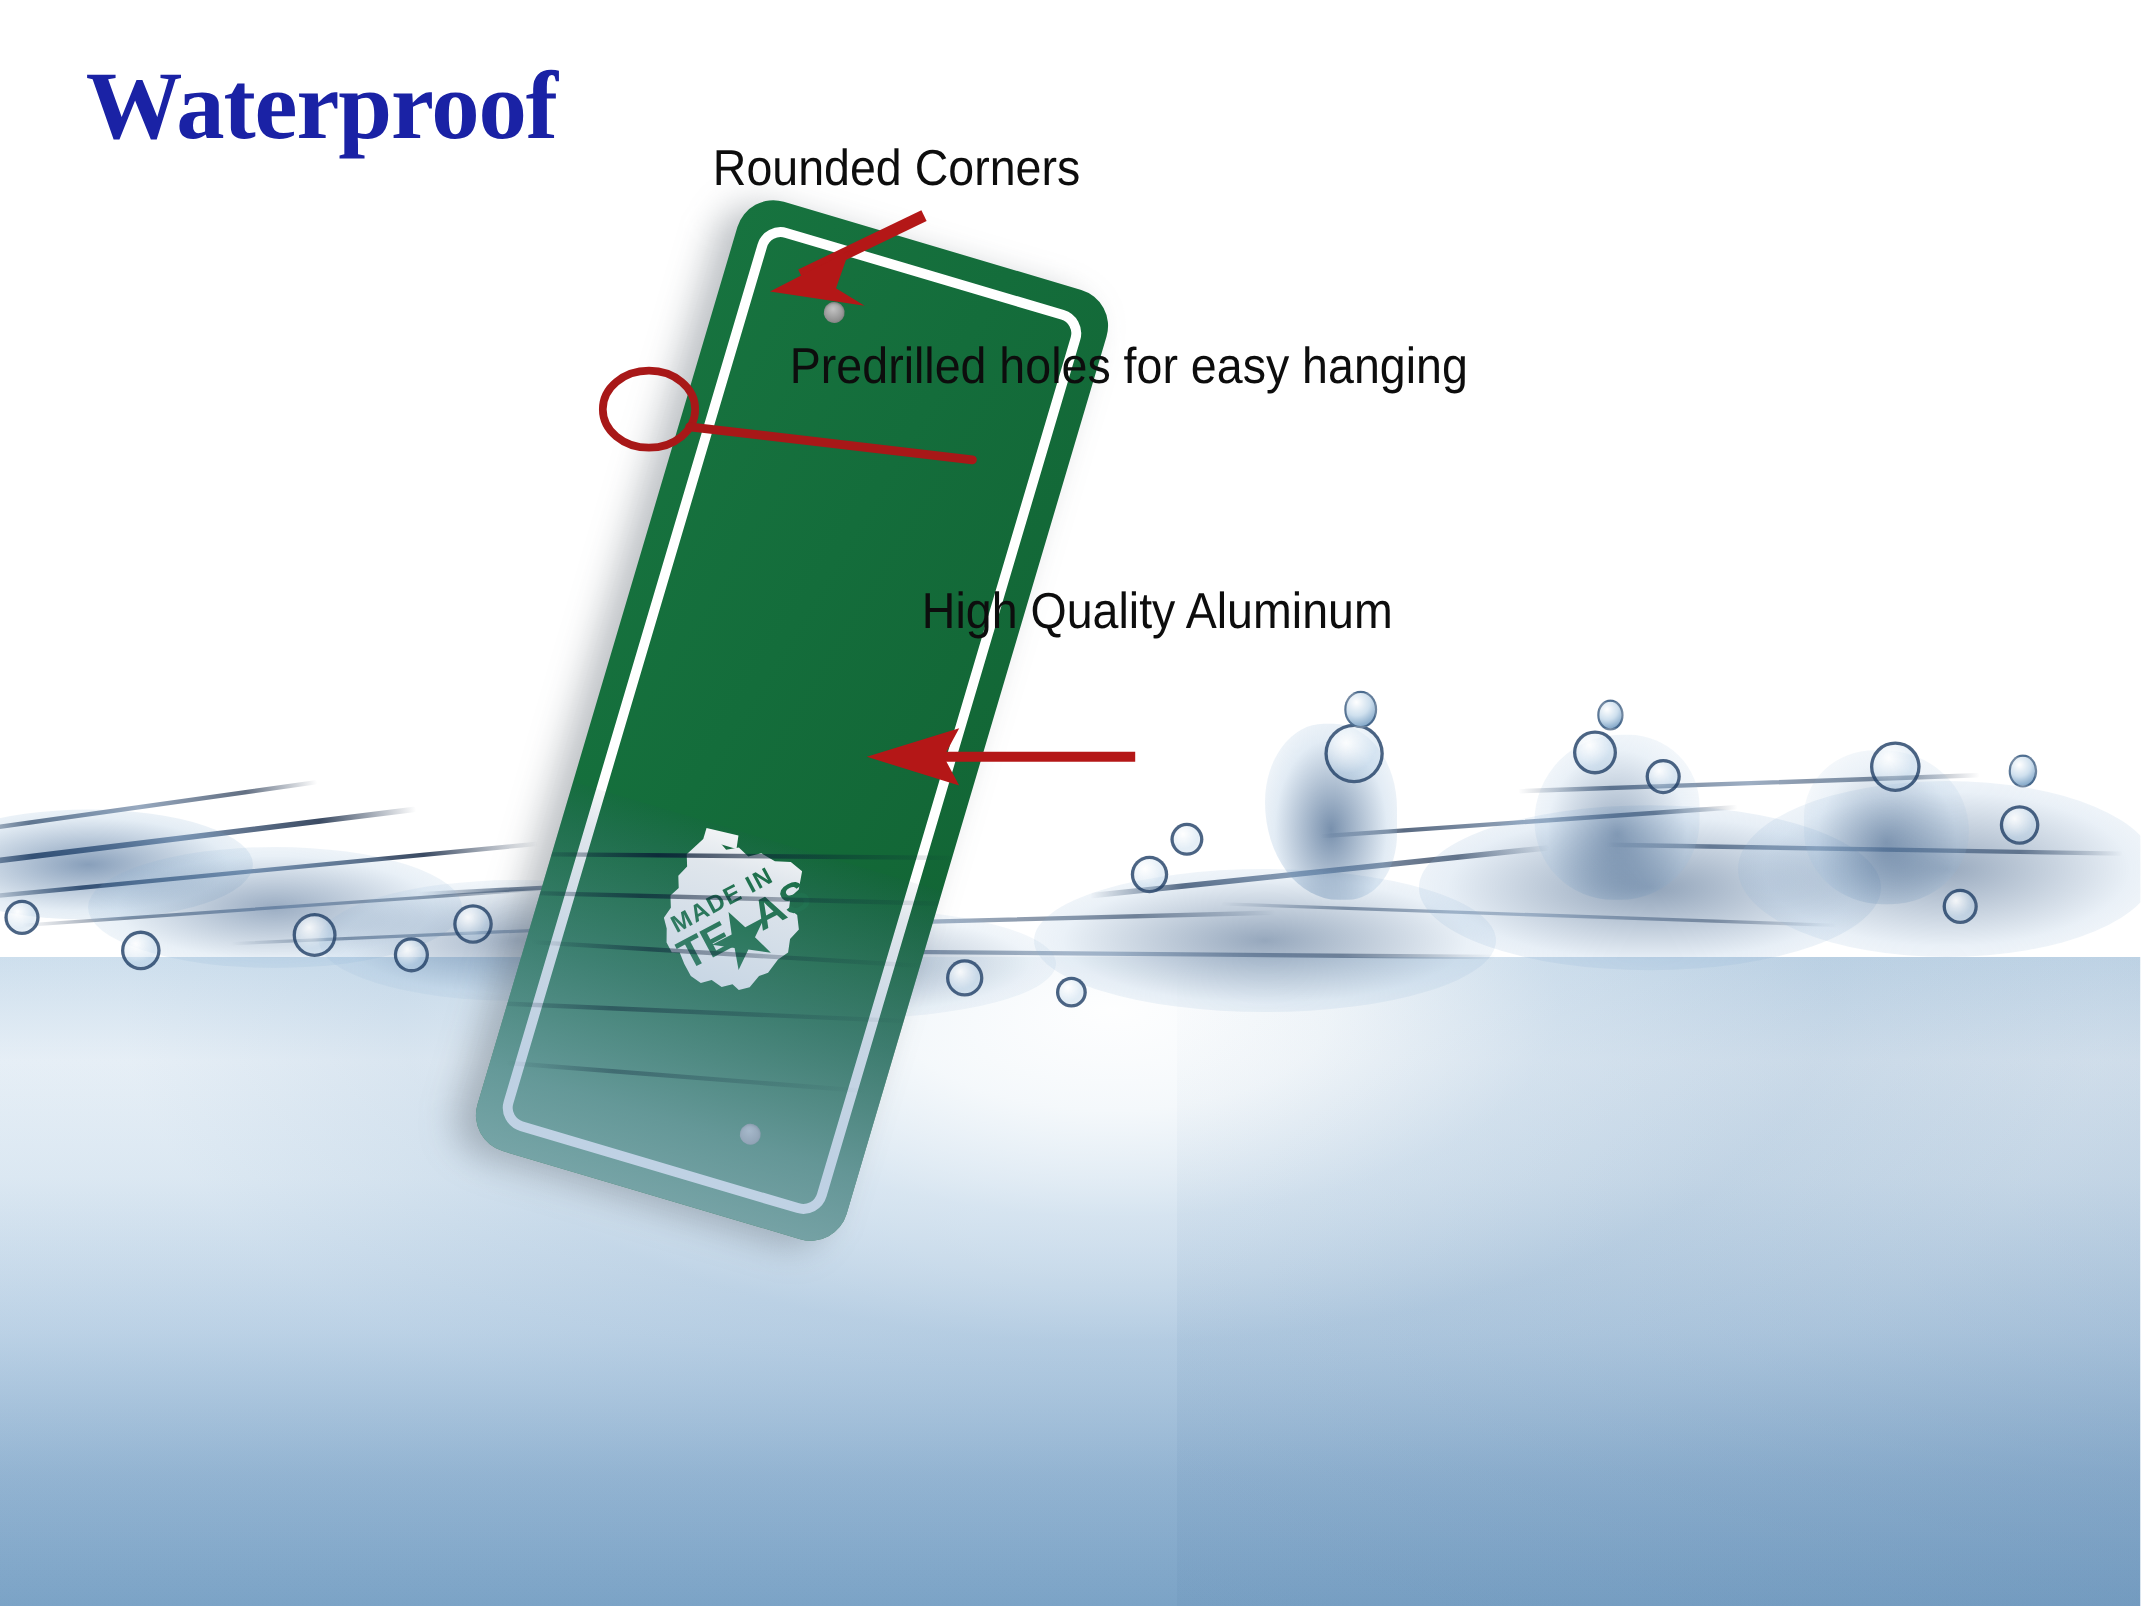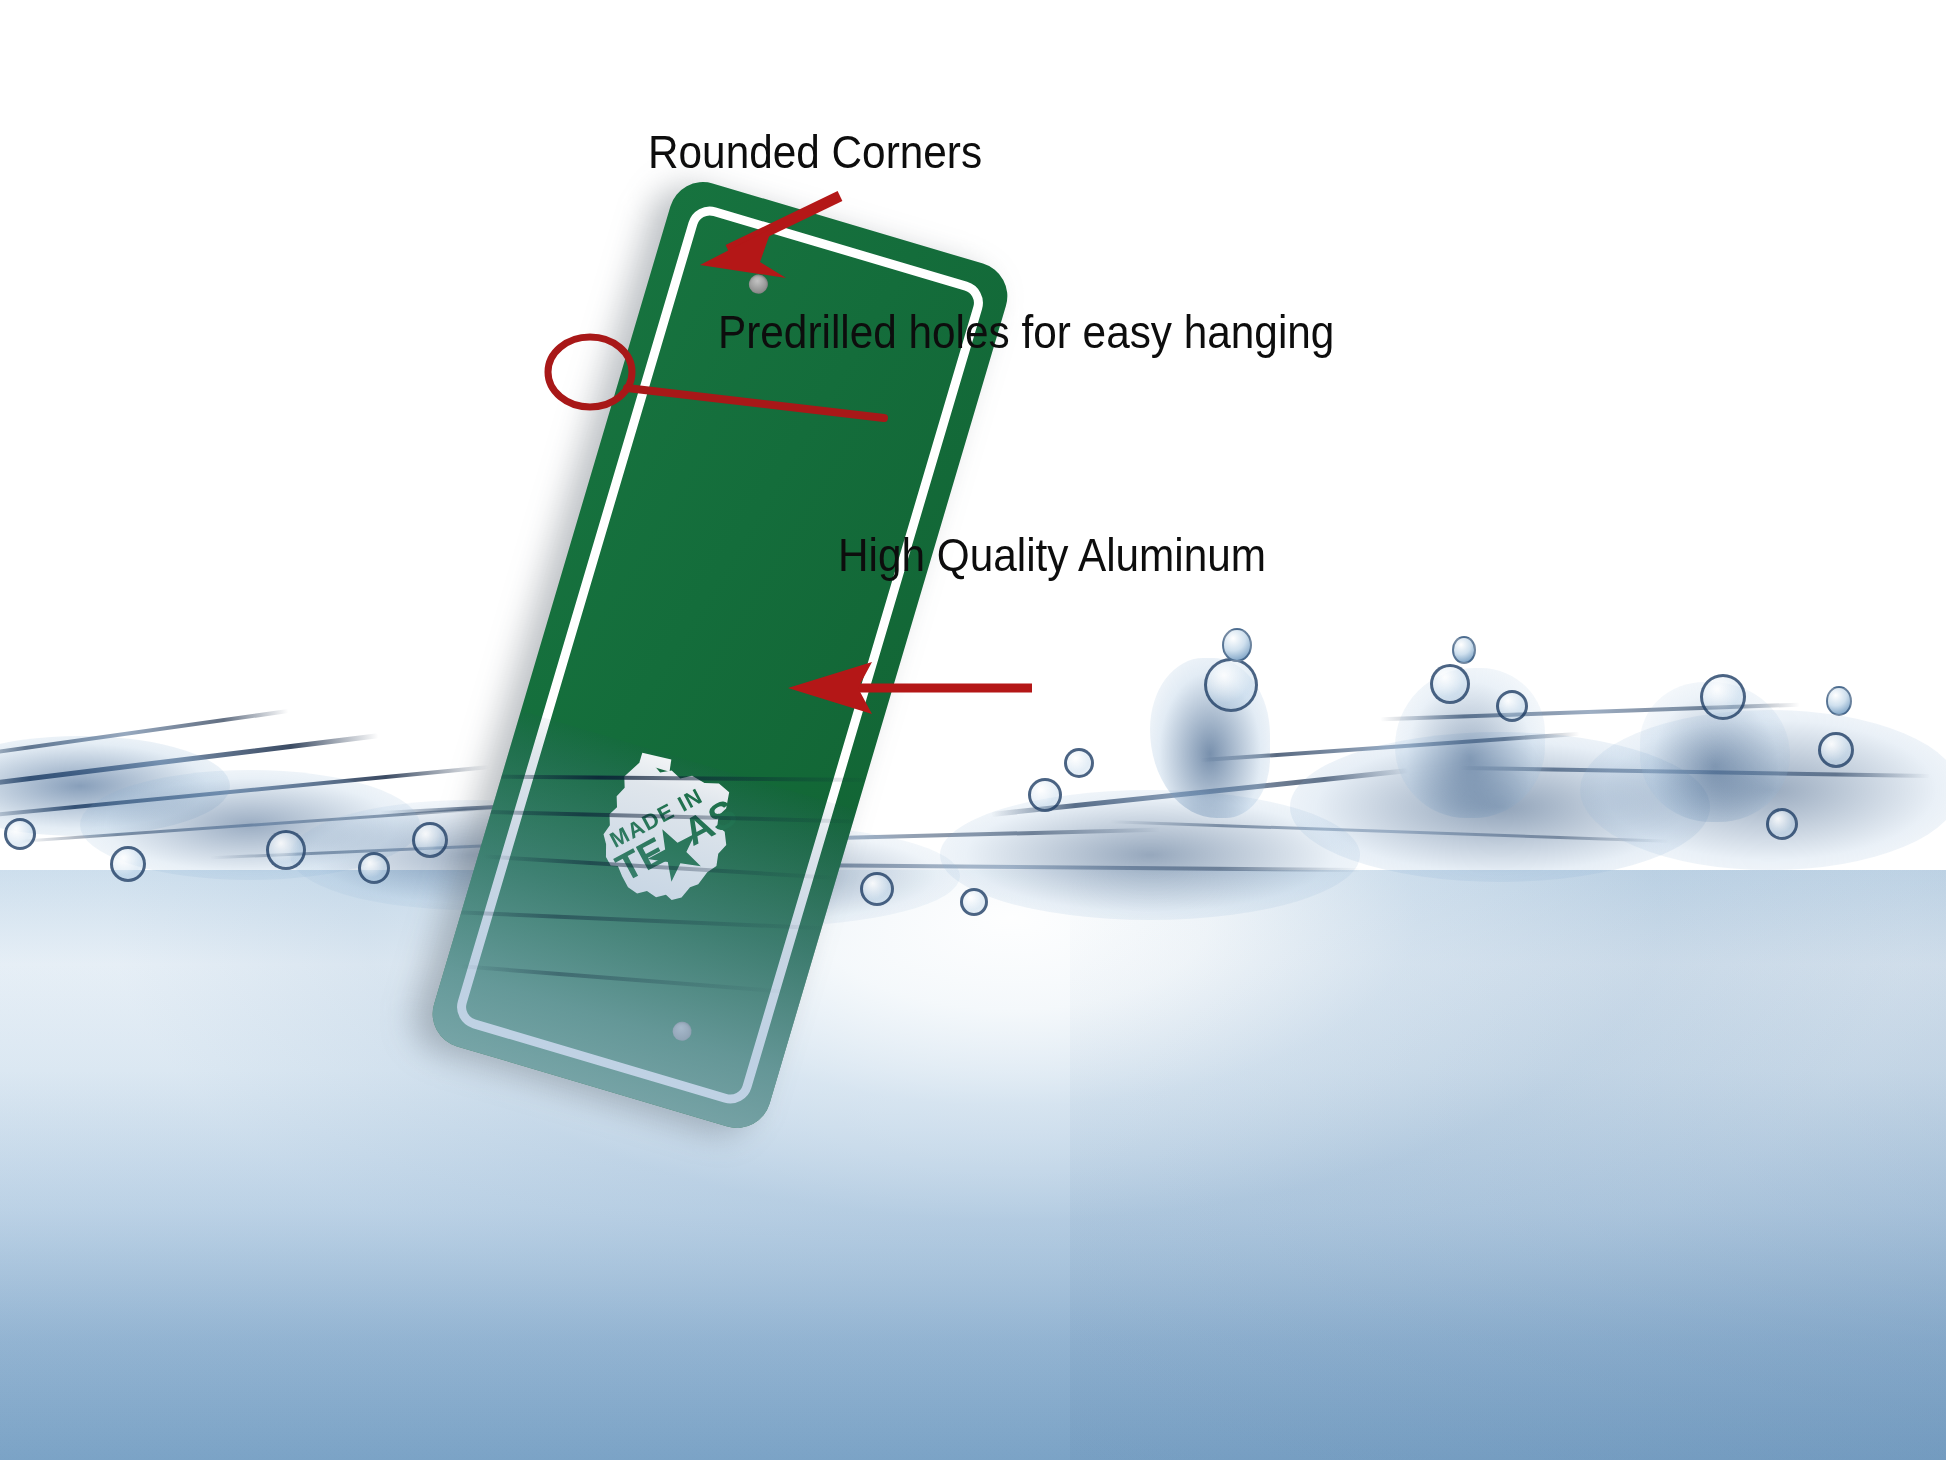--- a/index.html
+++ b/index.html
@@ -283,20 +283,21 @@
       <ellipse cx="590" cy="372" rx="42" ry="35" fill="none" stroke="#a81818" stroke-width="7"></ellipse>
       <line x1="627" y1="388" x2="884" y2="418" stroke="#a81818" stroke-width="8" stroke-linecap="round"></line>
     </g>
 
     <g>
       <line x1="820" y1="688" x2="1032" y2="688" stroke="#b41717" stroke-width="9" stroke-linecap="butt"></line>
       <path d="M788,688 L872,662 L858,688 L872,714 Z" fill="#b41717"></path>
     </g>
   </svg>
 
+  <div class="title">Waterproof</div>
 
   <div class="callout c-corners">Rounded Corners</div>
 
   <div class="callout c-holes">Predrilled holes for easy hanging</div>
 
   <div class="callout c-alum">High Quality Aluminum</div>
 
 </div>
 
 </body></html>

